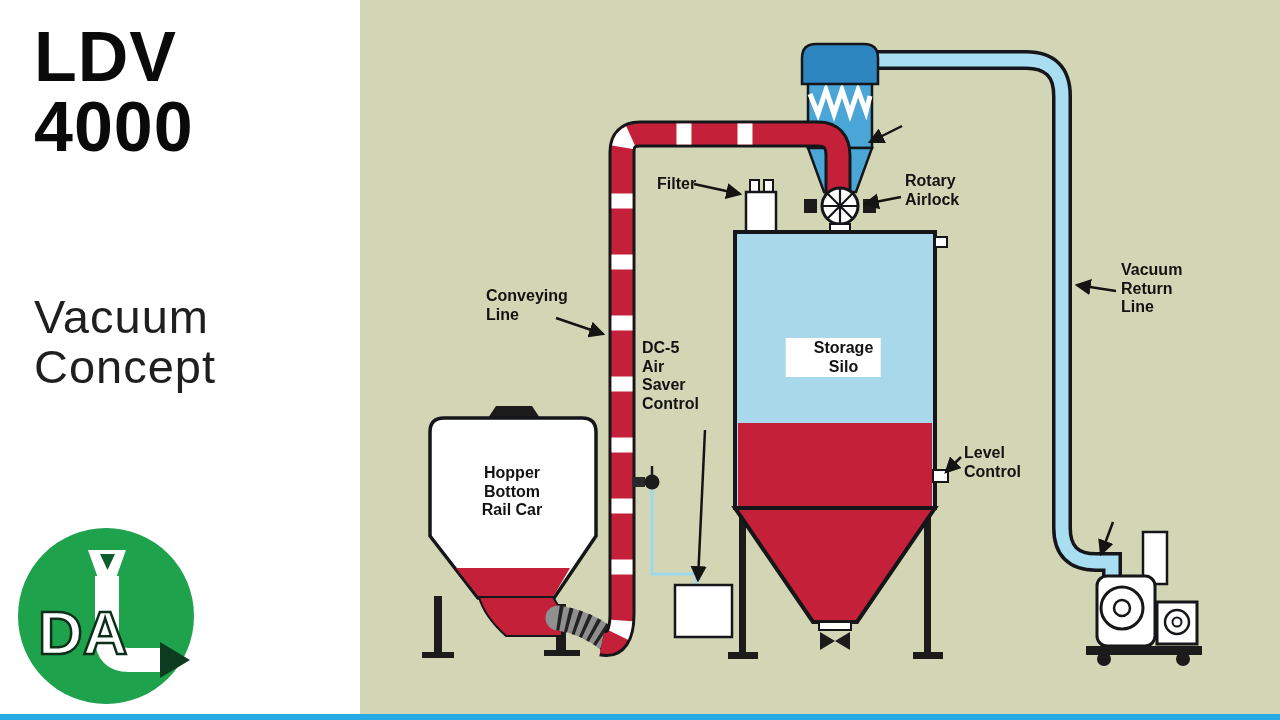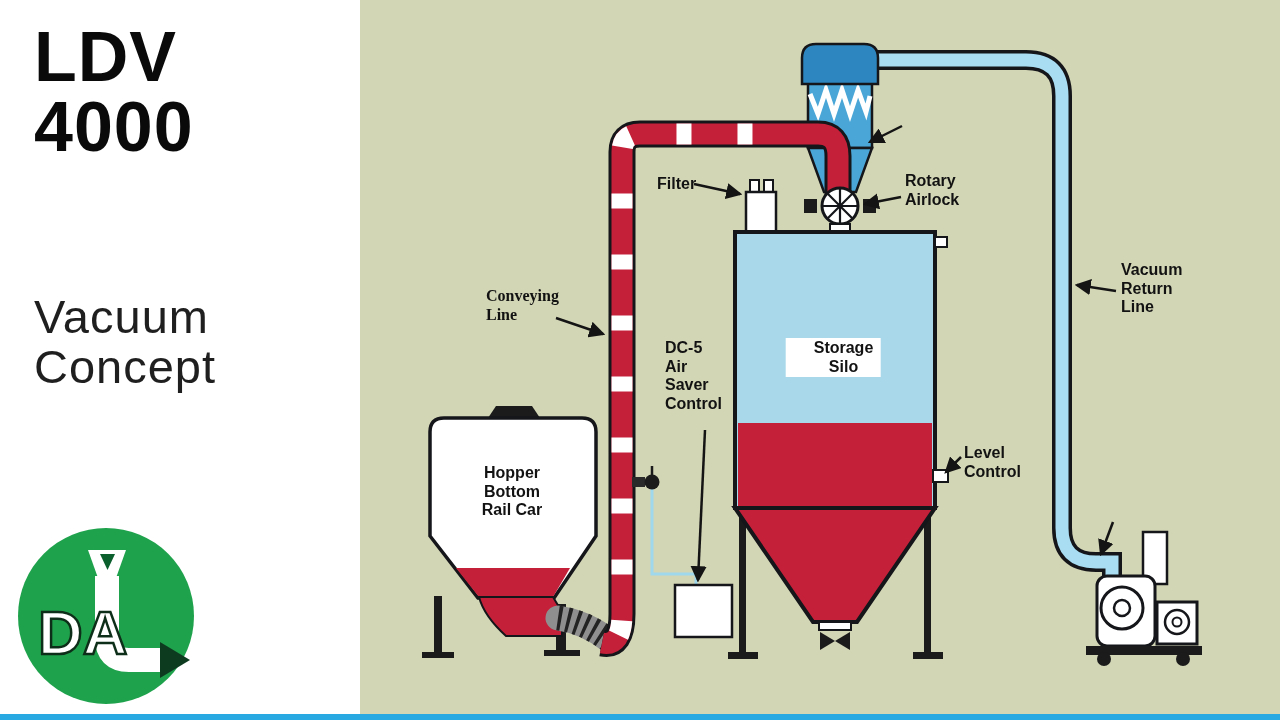--- a/index.html
+++ b/index.html
@@ -135,26 +135,26 @@
         <path d="M 756,291 L 717,285" marker-end="url(#arr)"></path>
         <path d="M 345,430 L 338,580" marker-end="url(#arr)"></path>
         <path d="M 601,457 L 586,472" marker-end="url(#arr)"></path>
         <path d="M 753,522 L 741,554" marker-end="url(#arr)"></path>
       </g>
     </svg>
 
     <div class="lbl" style="left:284px; top:175px;margin-left:13px;">Filter</div>
     <div class="lbl" style="left:545px; top:172px;">Rotary
 Airlock</div>
-    <div class="lbl" style="left:126px; top:287px;font-family:Liberation Serif, serif;">Conveying
+    <div class="lbl" style="left:126px; top:287px;">Conveying
 Line</div>
     <div class="lbl" style="left:761px; top:261px;">Vacuum
 Return
 Line</div>
-    <div class="lbl" style="left:282px; top:339px;margin-left:23px;">DC-5
+    <div class="lbl" style="left:282px; top:339px;">DC-5
 Air
 Saver
 Control</div>
     <div class="lbl center boxed" style="left:473px; top:338px;padding-left:28px;">Storage
 Silo</div>
     <div class="lbl center" style="left:152px; top:464px;">Hopper
 Bottom
 Rail Car</div>
     <div class="lbl" style="left:604px; top:424px;margin-top:20px;">Level
 Control</div>

